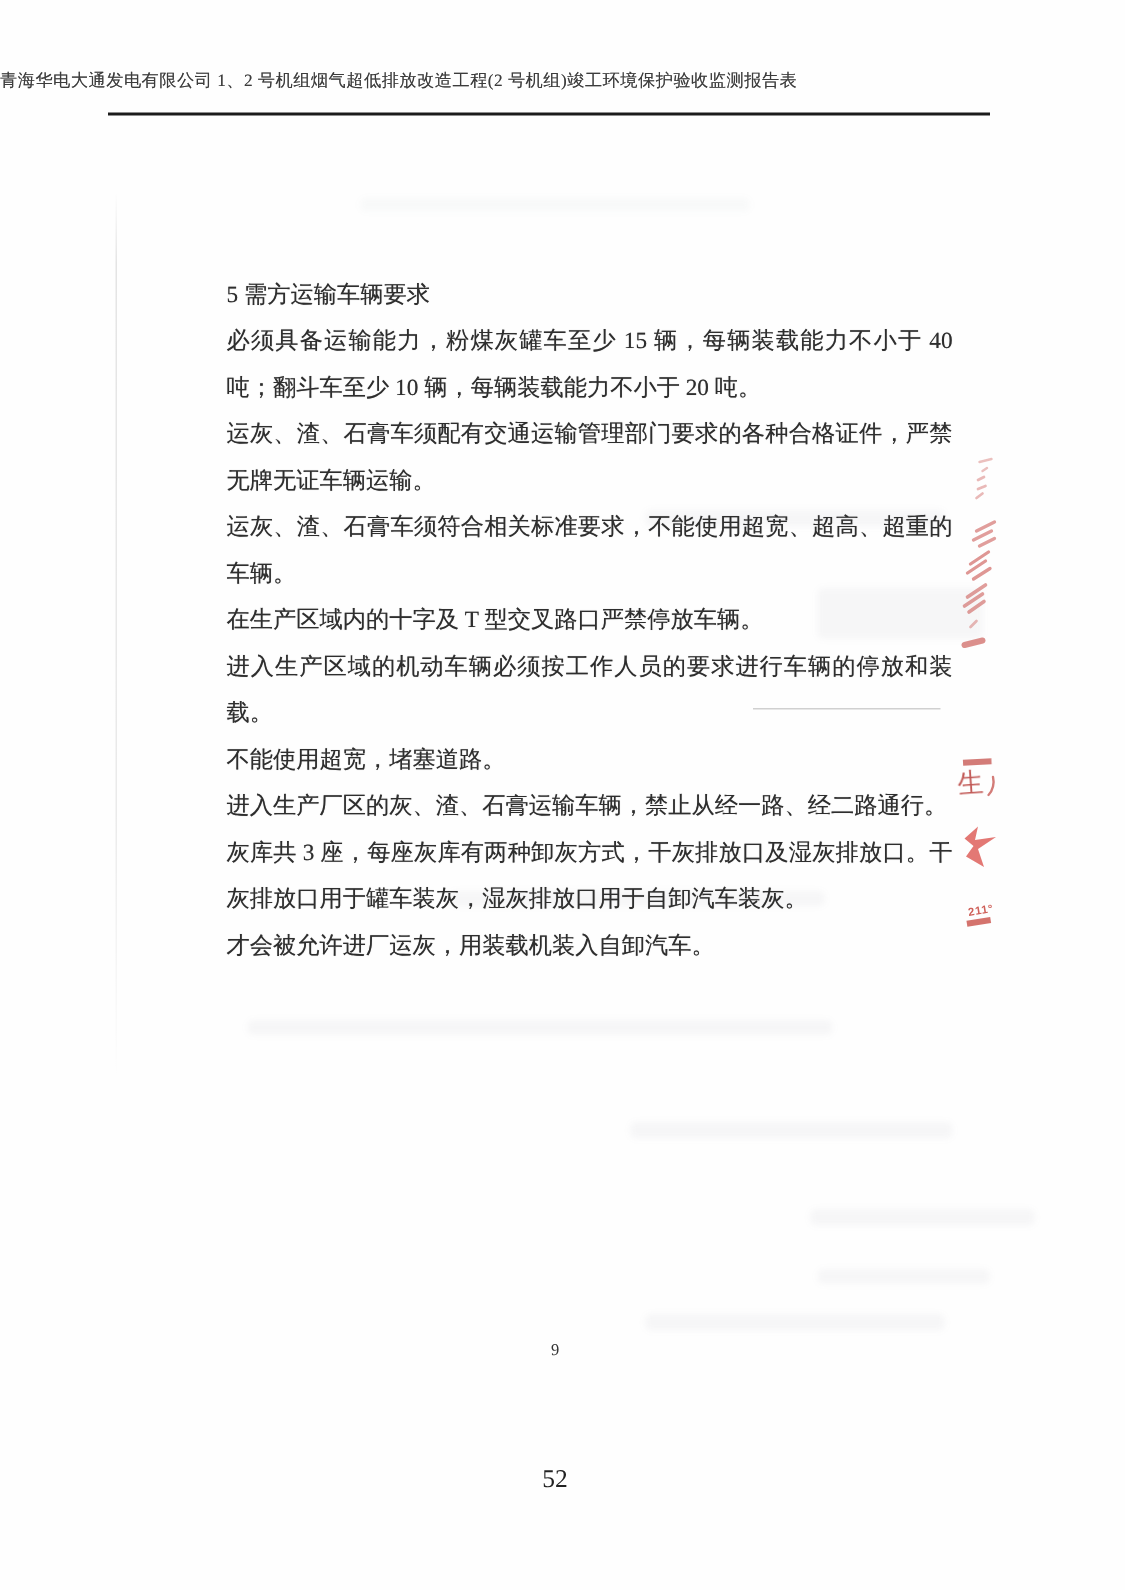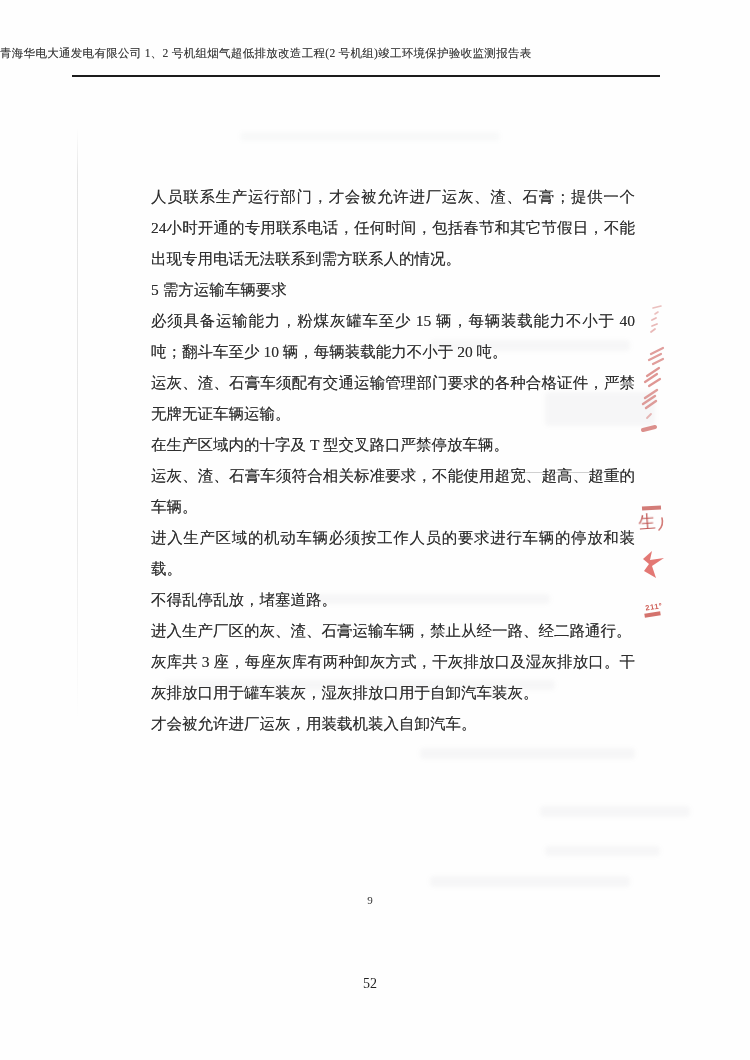--- a/index.html
+++ b/index.html
@@ -39,21 +39,21 @@
     text-shadow:0 0 .45px rgba(0,0,0,.5);
   }
   .doc-body p{margin:0;}
 
   .inner-page-number{
     position:absolute;left:340px;top:894px;width:60px;
     text-align:center;font-size:11px;color:#333;
   }
   .footer-page-number{
     position:absolute;left:340px;top:976px;width:60px;
-    text-align:center;font-size:14px;color:#222;
+    text-align:center;font-size:17px;color:#222;
   }
 
   
   .scan-underline-artifact{
     position:absolute;left:502px;top:472px;width:125px;height:1px;
     background:rgba(0,0,0,.18);
   }
 
   
   .stamp-bleed{
@@ -119,28 +119,27 @@
   <div class="ghost g1"></div>
   <div class="ghost g2"></div>
   <div class="ghost g3"></div>
   <div class="ghost g4"></div>
   <div class="ghost g5"></div>
   <div class="ghost g6"></div>
   <div class="ghost g7"></div>
   <div class="ghost g8"></div>
 
   <div class="doc-body">
-    <p>人员联系生产运行部门，才会被允许进厂运灰、渣、石膏；提供一个 24小时开通的专用联系电话，任何时间，包括春节和其它节假日，不能出现专用电话无法联系到需方联系人的情况。</p>
     <p>5 需方运输车辆要求</p>
     <p>必须具备运输能力，粉煤灰罐车至少 15 辆，每辆装载能力不小于 40 吨；翻斗车至少 10 辆，每辆装载能力不小于 20 吨。</p>
     <p>运灰、渣、石膏车须配有交通运输管理部门要求的各种合格证件，严禁无牌无证车辆运输。</p>
+    <p>运灰、渣、石膏车须符合相关标准要求，不能使用超宽、超高、超重的车辆。</p>
     <p>在生产区域内的十字及 T 型交叉路口严禁停放车辆。</p>
-    <p>运灰、渣、石膏车须符合相关标准要求，不能使用超宽、超高、超重的车辆。</p>
     <p>进入生产区域的机动车辆必须按工作人员的要求进行车辆的停放和装载。</p>
-    <p>不得乱停乱放，堵塞道路。</p>
+    <p>不能使用超宽，堵塞道路。</p>
     <p>进入生产厂区的灰、渣、石膏运输车辆，禁止从经一路、经二路通行。</p>
     <p>灰库共 3 座，每座灰库有两种卸灰方式，干灰排放口及湿灰排放口。干灰排放口用于罐车装灰，湿灰排放口用于自卸汽车装灰。</p>
     <p>才会被允许进厂运灰，用装载机装入自卸汽车。</p>
   </div>
 
   <div class="scan-underline-artifact"></div>
 
   <svg class="stamp-bleed" viewBox="0 0 30 142" xmlns="http://www.w3.org/2000/svg">
     <g stroke="#c9524e" fill="none" stroke-linecap="round">
       <path d="M14 6 L22 4 M16 12 L19 10" stroke-width="1.6" opacity=".45"></path>

